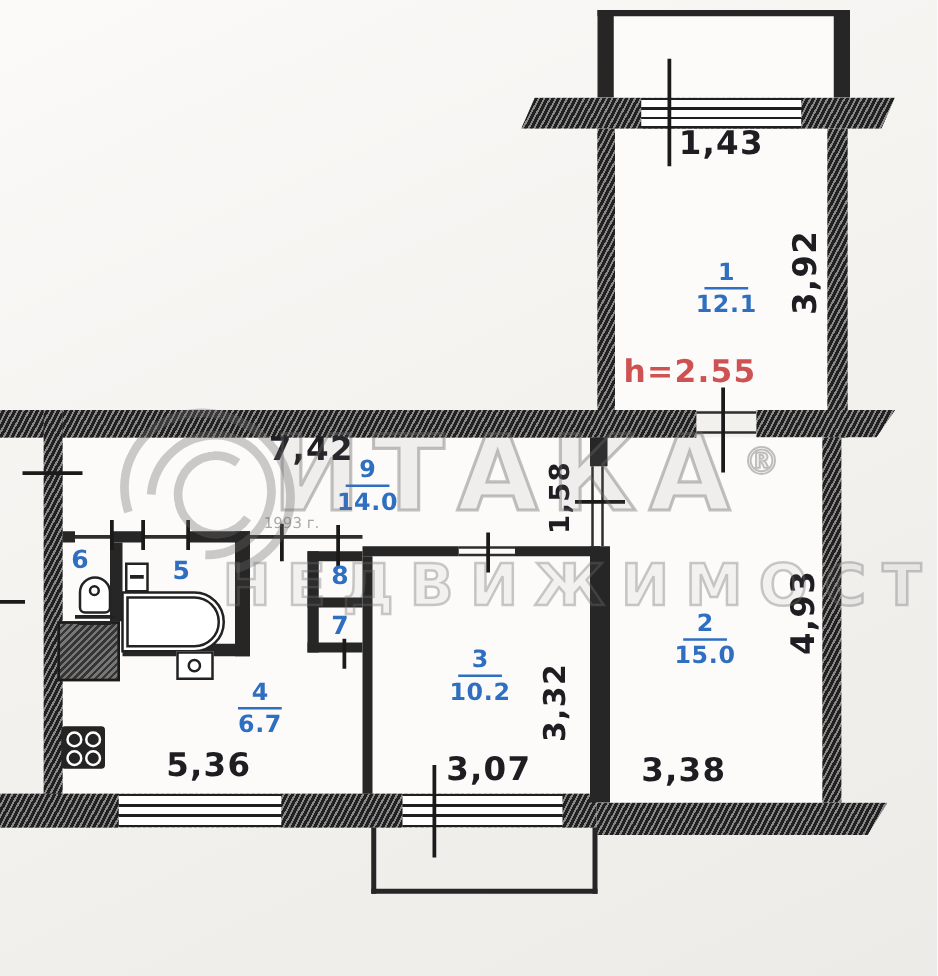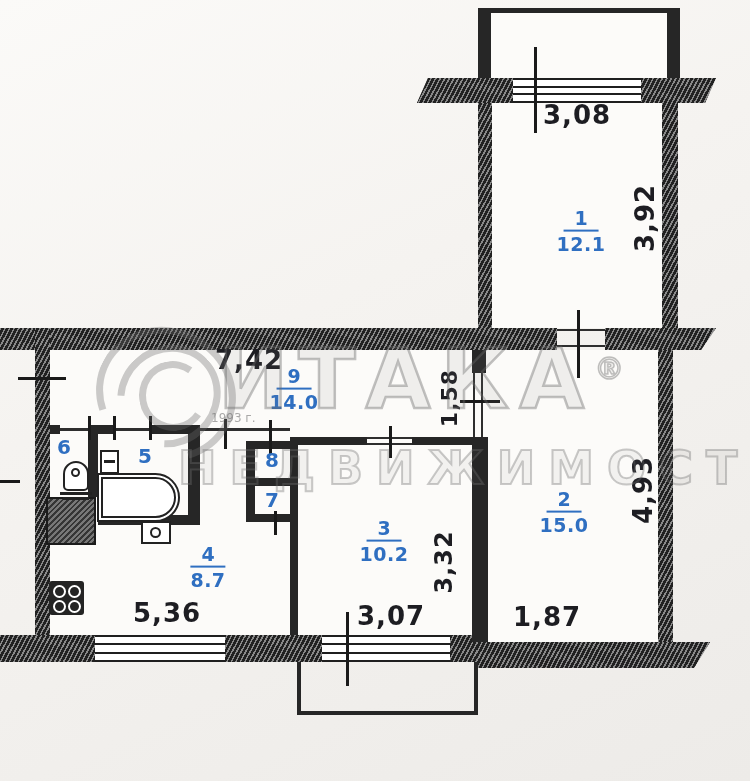--- a/index.html
+++ b/index.html
@@ -137,49 +137,50 @@
     <div class="outl" style="left:0;top:0;width:30px;height:23px;"></div>
     <div class="outl" style="left:9px;top:6px;width:11px;height:11px;border-radius:50%;"></div>
   </div>
   <div class="fx z4" style="left:49px;top:581px;width:35px;height:34px;background:#242424;border-radius:3px;">
     <div style="position:absolute;left:4px;top:4px;width:9px;height:9px;border:2px solid #fff;border-radius:50%;"></div>
     <div style="position:absolute;left:19px;top:4px;width:9px;height:9px;border:2px solid #fff;border-radius:50%;"></div>
     <div style="position:absolute;left:4px;top:19px;width:9px;height:9px;border:2px solid #fff;border-radius:50%;"></div>
     <div style="position:absolute;left:19px;top:19px;width:9px;height:9px;border:2px solid #fff;border-radius:50%;"></div>
   </div>
 
-  <div class="dm z5" style="left:577px;top:115px;">3,08</div>
+  <div class="dm z5" style="left:577px;top:115px;">1,43</div>
   <div class="dm rot z5" style="left:645px;top:218px;">3,92</div>
+  <div class="dm red z5" style="left:552px;top:297px;">h=2.55</div>
   <div class="dm z5" style="left:237px;top:360px;margin-left:12px;">7,42</div>
   <div class="dm rot z5" style="left:449px;top:398px;font-size:22px;">1,58</div>
   <div class="dm rot z5" style="left:643px;top:490px;">4,93</div>
   <div class="dm rot z5" style="left:444px;top:562px;font-size:24px;">3,32</div>
   <div class="dm z5" style="left:167px;top:613px;">5,36</div>
   <div class="dm z5" style="left:391px;top:616px;">3,07</div>
-  <div class="dm z5" style="left:547px;top:617px;">1,87</div>
+  <div class="dm z5" style="left:547px;top:617px;">3,38</div>
 
   <div class="rm z5" style="left:581px;top:231px;">
     <span class="num">1</span>
     <span class="area">12.1</span>
   </div>
   <div class="rm z5" style="left:294px;top:389px;">
     <span class="num">9</span>
     <span class="area">14.0</span>
   </div>
   <div class="rm z5" style="left:564px;top:512px;">
     <span class="num">2</span>
     <span class="area">15.0</span>
   </div>
   <div class="rm z5" style="left:384px;top:541px;">
     <span class="num">3</span>
     <span class="area">10.2</span>
   </div>
   <div class="rm z5" style="left:208px;top:567px;">
     <span class="num">4</span>
-    <span class="area">8.7</span>
+    <span class="area">6.7</span>
   </div>
   <div class="rm solo z5" style="left:64px;top:447px;"><span>6</span></div>
   <div class="rm solo z5" style="left:145px;top:456px;"><span>5</span></div>
   <div class="rm solo z5" style="left:272px;top:460px;"><span>8</span></div>
   <div class="rm solo z5" style="left:272px;top:500px;"><span>7</span></div>
 
   <div id="wm">
     <div class="wm-arc" style="left:95px;top:328px;width:128px;height:118px;border-bottom-color:transparent;transform:rotate(28deg);"></div>
     <div class="wm-arc" style="left:116px;top:346px;width:92px;height:86px;border-left-color:transparent;transform:rotate(-42deg);"></div>
     <div class="wm-arc" style="left:138px;top:362px;width:56px;height:54px;border-top-color:transparent;transform:rotate(80deg);"></div>

